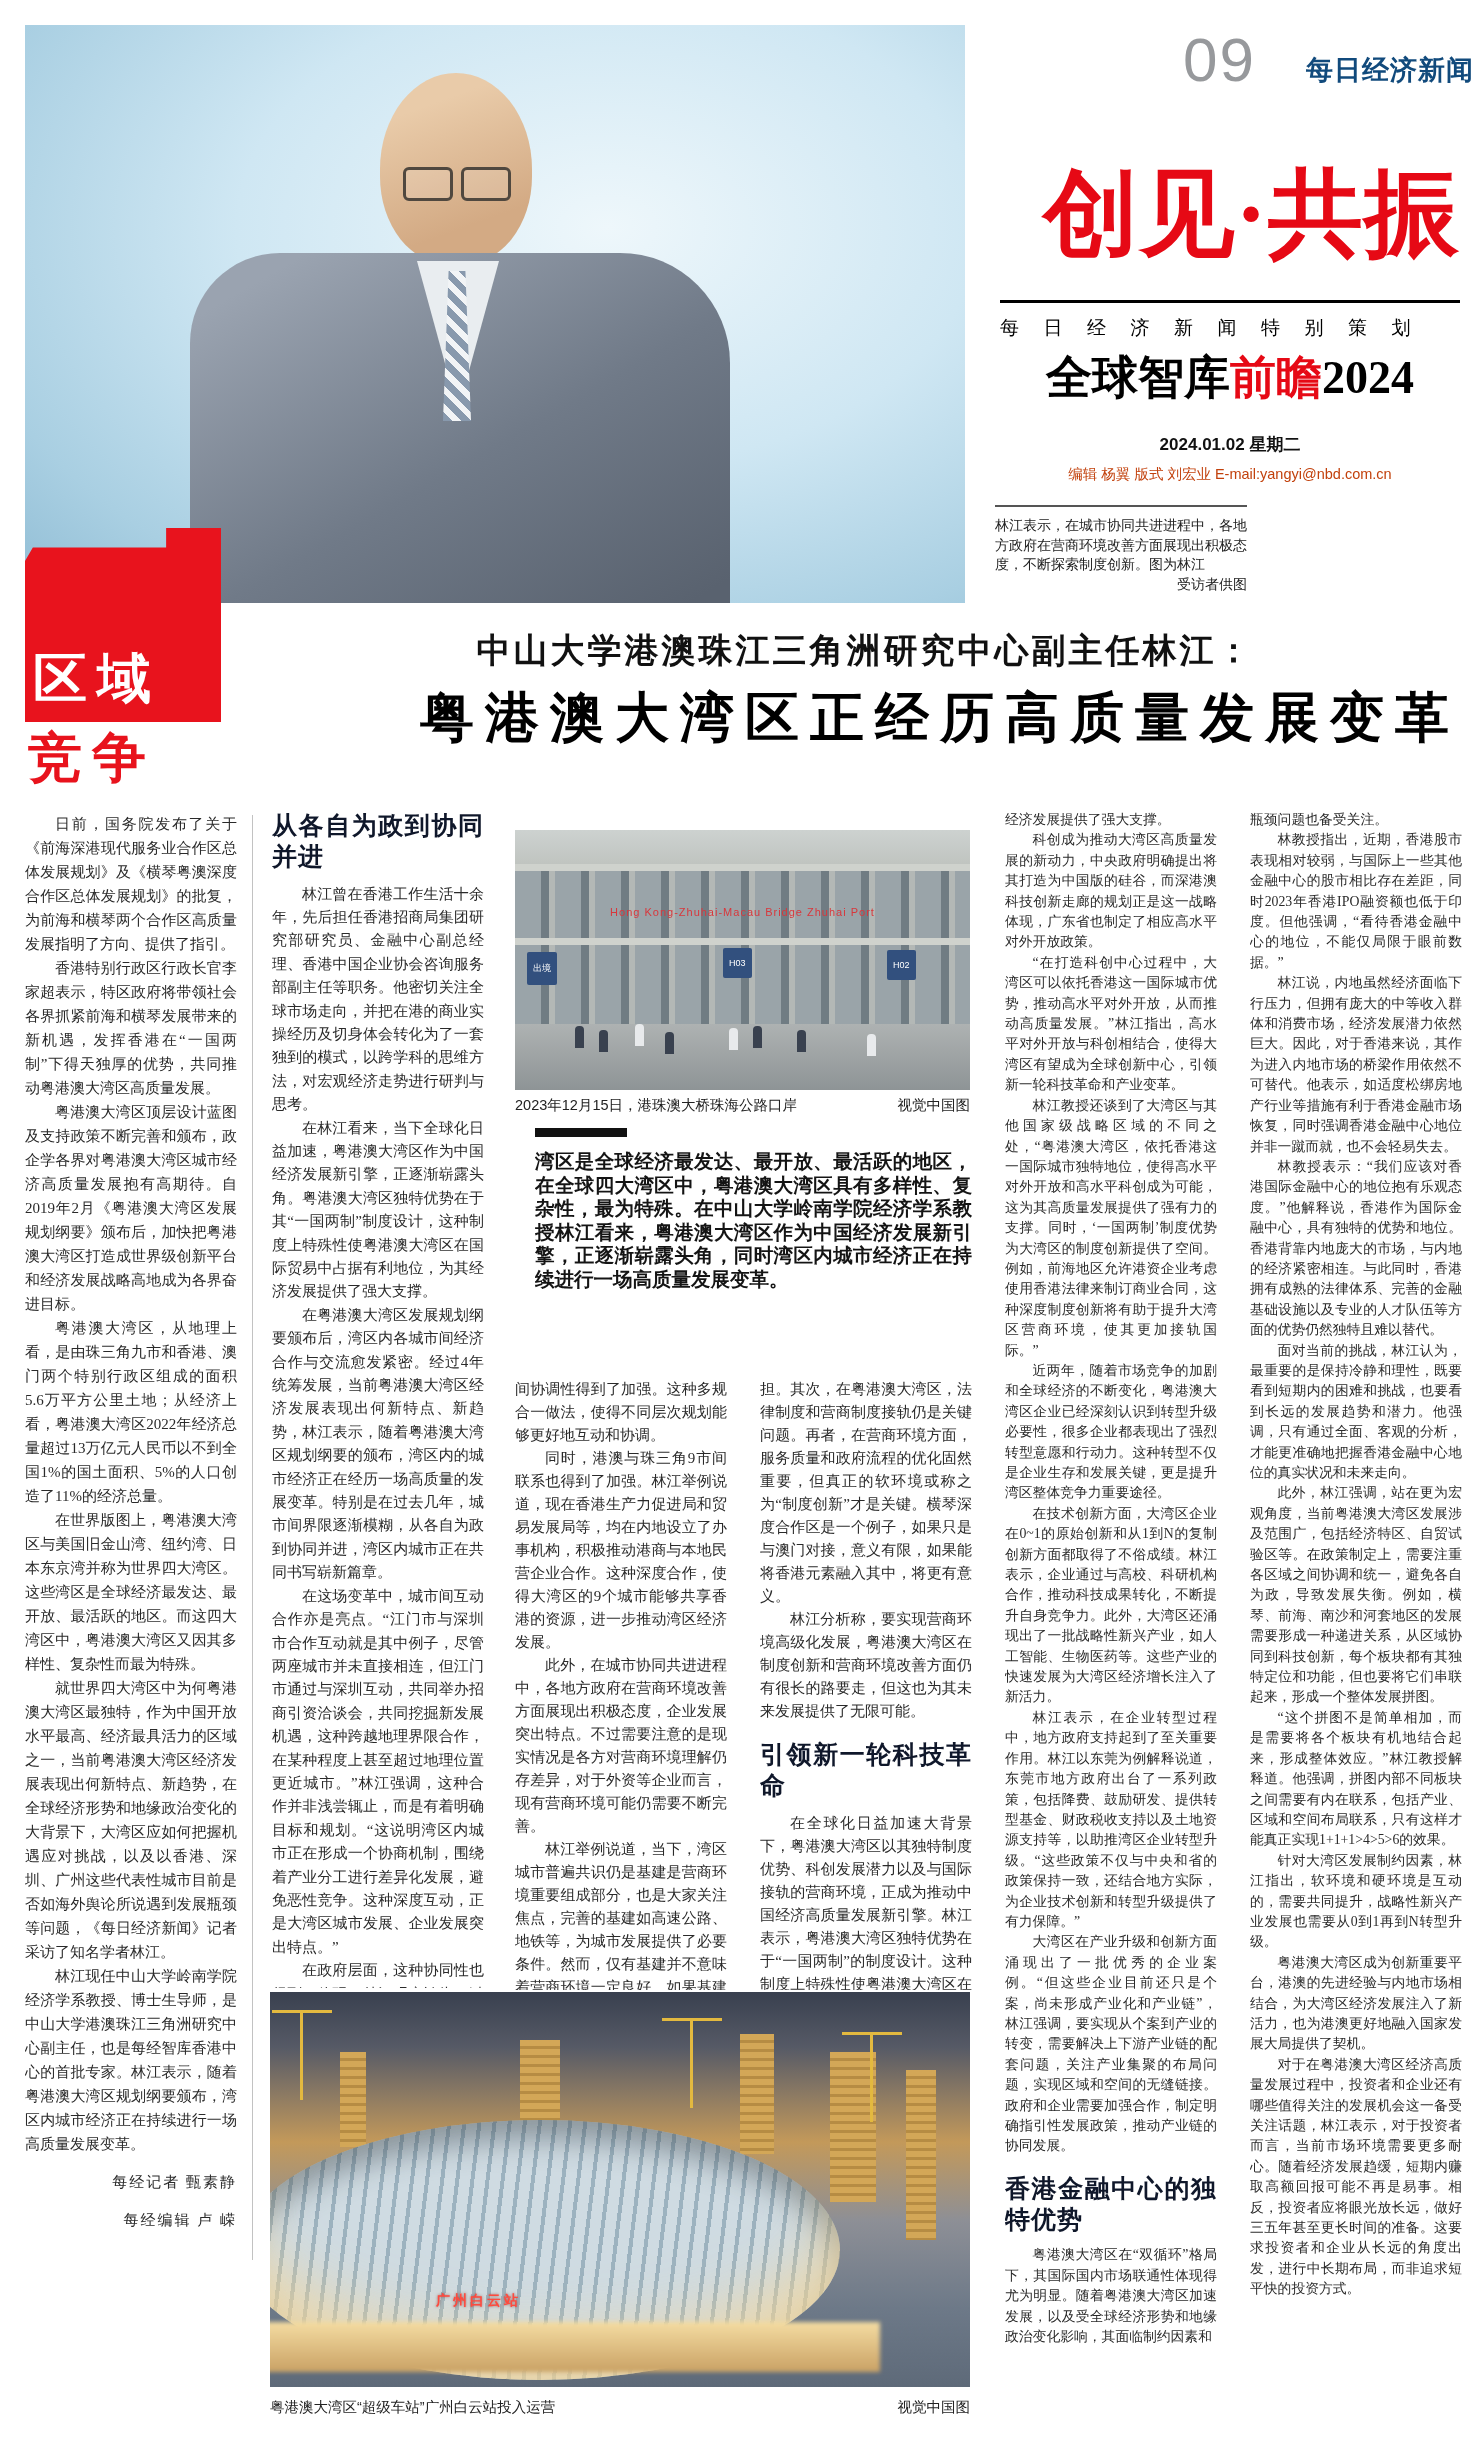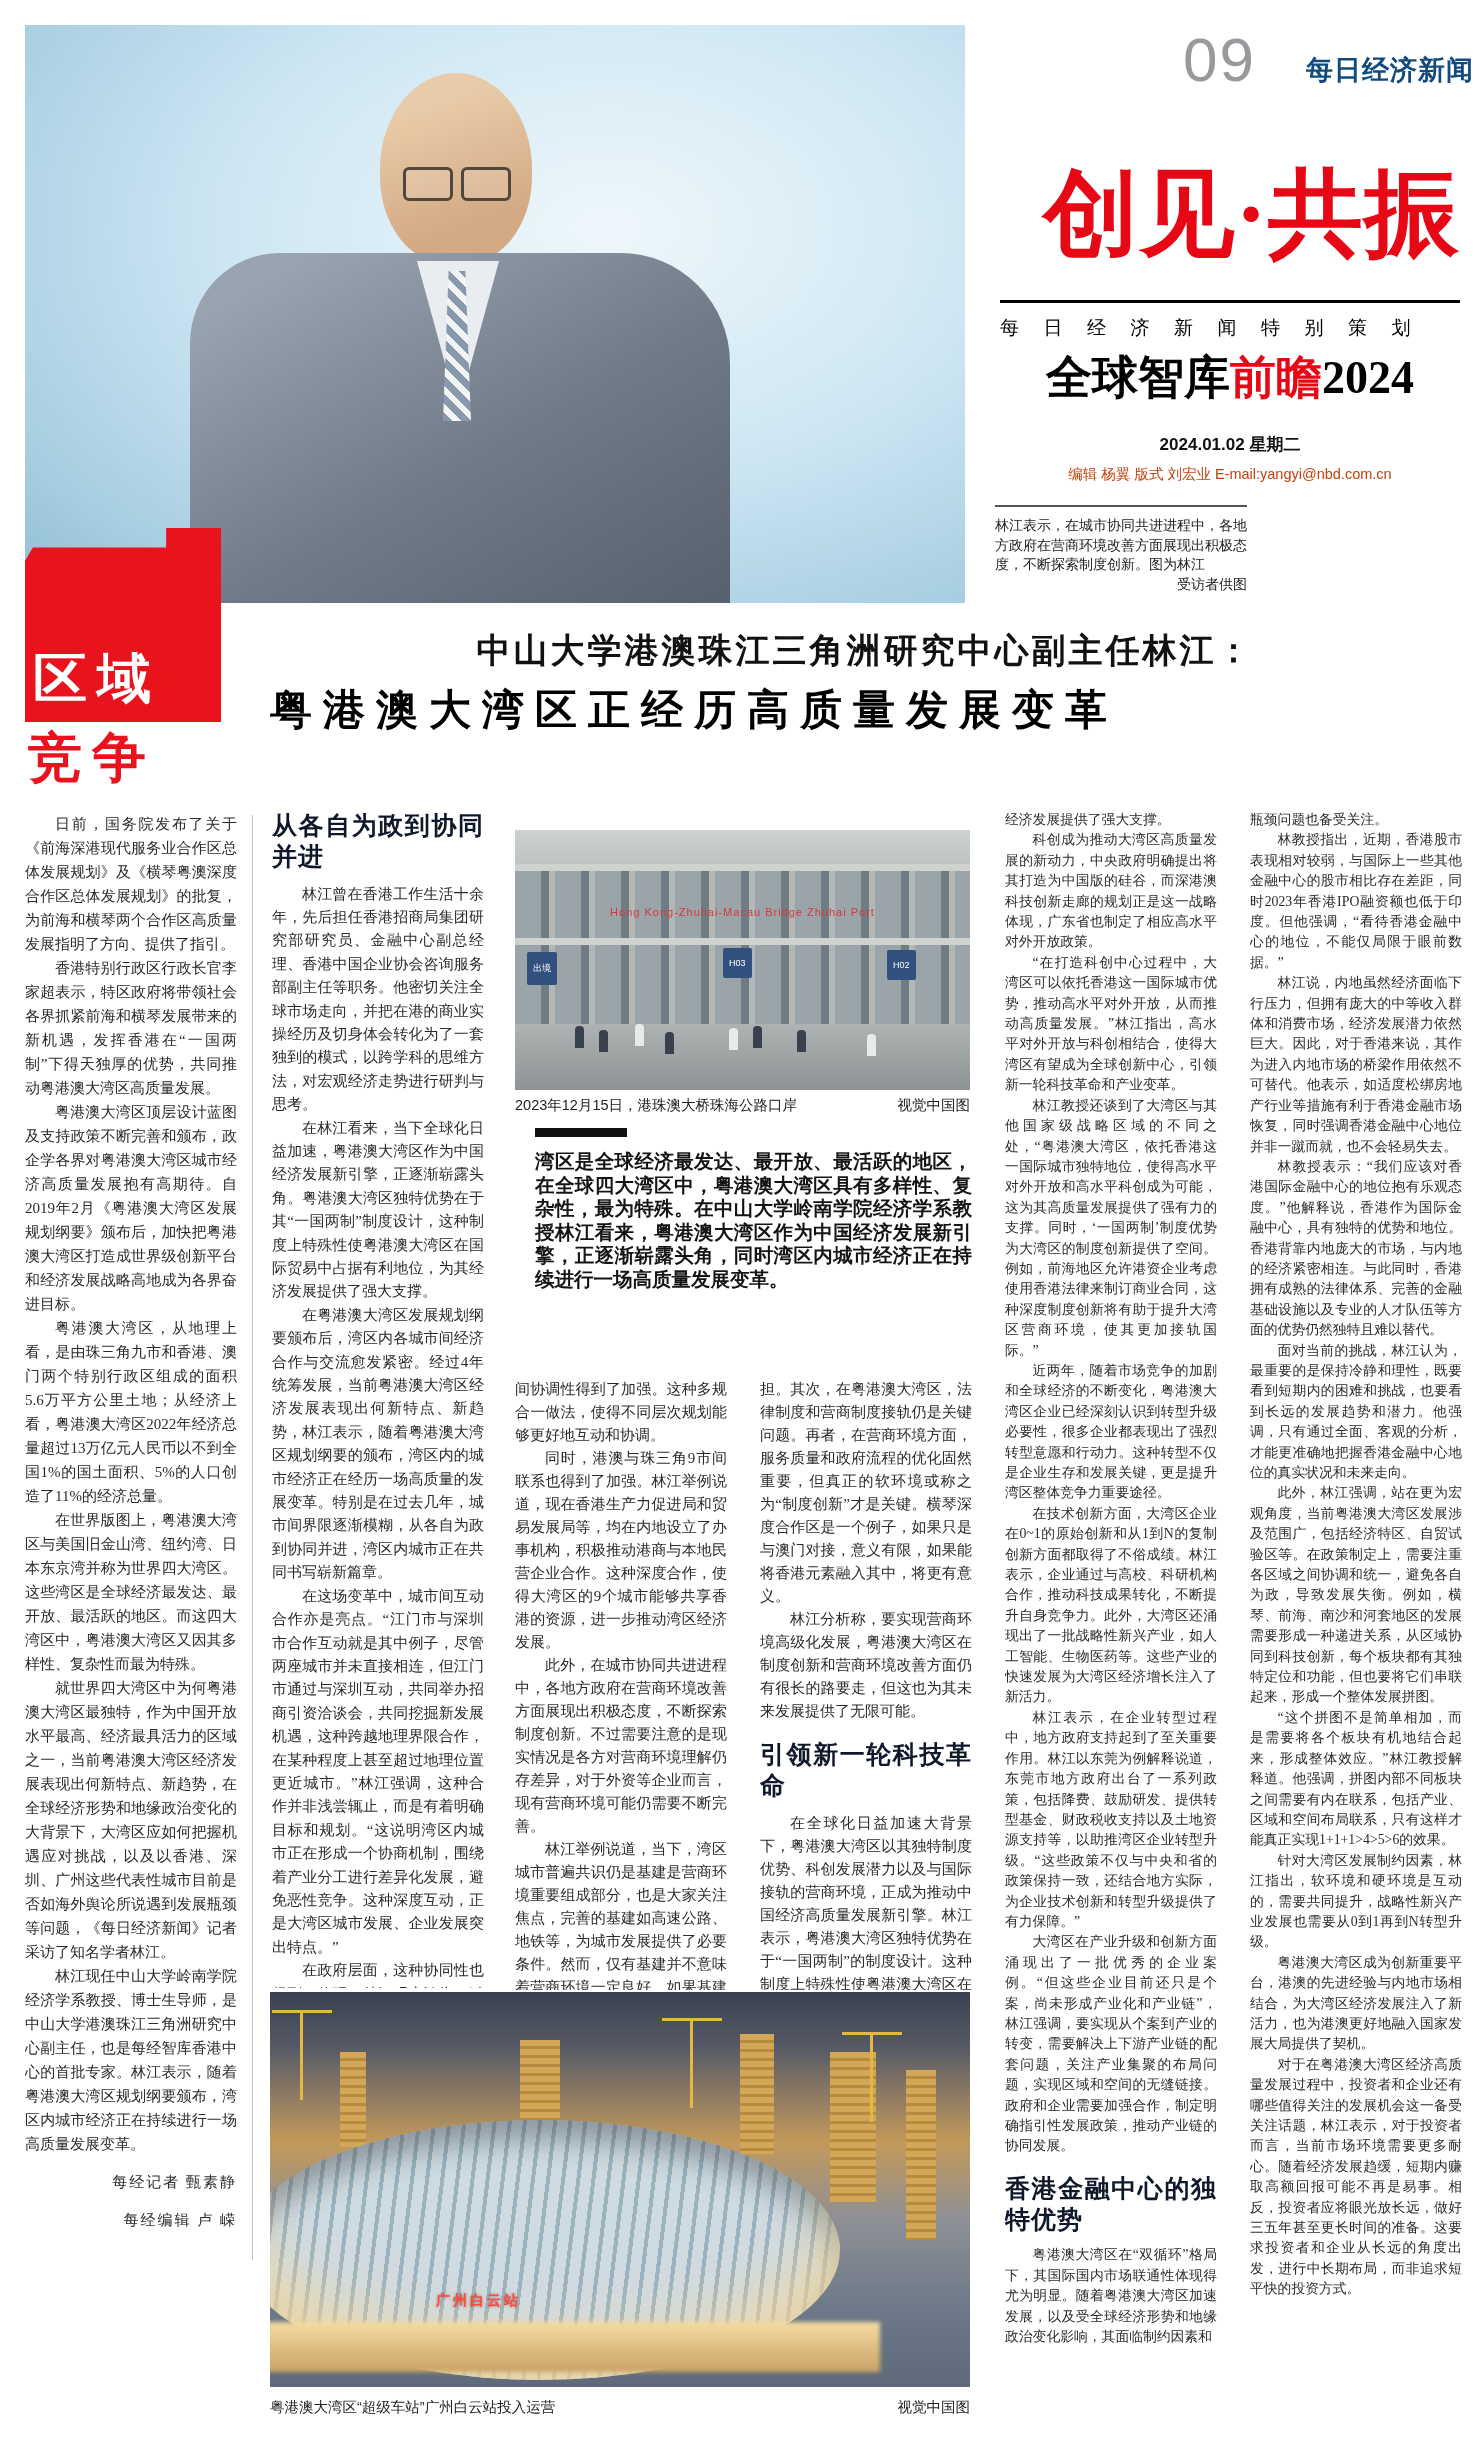--- a/index.html
+++ b/index.html
@@ -43,21 +43,21 @@
   #mh-cap .credit{font-family:"Liberation Sans",sans-serif;font-size:14px;color:#222;text-align:right;margin-top:1px;}
 
   
   #sec-box{left:25px;top:528px;width:196px;height:194px;background:#e8131d;
     clip-path:polygon(4% 10%,72% 10%,72% 0,100% 0,100% 100%,0 100%,0 17%);}
   #sec-line1{position:absolute;left:8px;bottom:6px;color:#fff;font-size:54px;font-weight:700;letter-spacing:10px;}
   #sec-line2{left:28px;top:722px;color:#e8131d;font-size:54px;font-weight:700;letter-spacing:10px;}
 
   
   #kicker{left:270px;top:628px;width:1190px;text-align:center;font-size:34px;font-weight:700;color:#111;letter-spacing:3px;}
-  #headline{left:270px;top:682px;width:1190px;text-align:left;font-size:42px;font-weight:900;color:#000;letter-spacing:11px;}
+  #headline{left:270px;top:682px;width:1190px;text-align:right;font-size:54px;font-weight:900;color:#000;letter-spacing:11px;}
 
   
   .col{position:absolute;width:212px;overflow:hidden;text-align:justify;color:#2a2a2a;}
   .col p{margin:0;padding:0;}
   .b-p{text-indent:2em;}
   .b-pc{text-indent:0;}
   .b-h{text-indent:0;font-weight:700;color:#0f172a;font-size:25px;margin:16px 0 10px !important;line-height:1.25;font-family:Liberation Serif, serif;letter-spacing:1px;}
   .b-h:first-child{margin-top:2px !important;}
   .b-by{text-indent:0;text-align:right;margin-top:14px !important;letter-spacing:2px;}
   #col1{left:25px;top:812px;height:1455px;font-size:15px;line-height:24px;}
@@ -166,21 +166,21 @@
       <p class="b-h">从各自为政到协同并进</p>
       <p class="b-p">林江曾在香港工作生活十余年，先后担任香港招商局集团研究部研究员、金融中心副总经理、香港中国企业协会咨询服务部副主任等职务。他密切关注全球市场走向，并把在港的商业实操经历及切身体会转化为了一套独到的模式，以跨学科的思维方法，对宏观经济走势进行研判与思考。</p>
       <p class="b-p">在林江看来，当下全球化日益加速，粤港澳大湾区作为中国经济发展新引擎，正逐渐崭露头角。粤港澳大湾区独特优势在于其“一国两制”制度设计，这种制度上特殊性使粤港澳大湾区在国际贸易中占据有利地位，为其经济发展提供了强大支撑。</p>
       <p class="b-p">在粤港澳大湾区发展规划纲要颁布后，湾区内各城市间经济合作与交流愈发紧密。经过4年统筹发展，当前粤港澳大湾区经济发展表现出何新特点、新趋势，林江表示，随着粤港澳大湾区规划纲要的颁布，湾区内的城市经济正在经历一场高质量的发展变革。特别是在过去几年，城市间界限逐渐模糊，从各自为政到协同并进，湾区内城市正在共同书写崭新篇章。</p>
       <p class="b-p">在这场变革中，城市间互动合作亦是亮点。“江门市与深圳市合作互动就是其中例子，尽管两座城市并未直接相连，但江门市通过与深圳互动，共同举办招商引资洽谈会，共同挖掘新发展机遇，这种跨越地理界限合作，在某种程度上甚至超过地理位置更近城市。”林江强调，这种合作并非浅尝辄止，而是有着明确目标和规划。“这说明湾区内城市正在形成一个协商机制，围绕着产业分工进行差异化发展，避免恶性竞争。这种深度互动，正是大湾区城市发展、企业发展突出特点。”</p>
       <p class="b-p">在政府层面，这种协同性也得到了体现。林江观察认为，过去各城市各自为政，规划缺乏协同性。但现在城市和产业规划、地理空间规划、土地规划和城市规划</p>
     </div>
   <div class="abs col" id="col3">
       <p class="b-pc">间协调性得到了加强。这种多规合一做法，使得不同层次规划能够更好地互动和协调。</p>
       <p class="b-p">同时，港澳与珠三角9市间联系也得到了加强。林江举例说道，现在香港生产力促进局和贸易发展局等，均在内地设立了办事机构，积极推动港商与本地民营企业合作。这种深度合作，使得大湾区的9个城市能够共享香港的资源，进一步推动湾区经济发展。</p>
-      <p class="b-p">此外，在城市协同共进进程中，各地方政府在营商环境改善方面展现出积极态度，不断探索制度创新。不过需要注意的是现实情况是各方对营商环境理解仍存差异，对于外资等企业而言，现有营商环境可能仍需要不断完善。</p>
+      <p class="b-p">此外，在城市协同共进进程中，各地方政府在营商环境改善方面展现出积极态度，企业发展突出特点。不过需要注意的是现实情况是各方对营商环境理解仍存差异，对于外资等企业而言，现有营商环境可能仍需要不断完善。</p>
       <p class="b-p">林江举例说道，当下，湾区城市普遍共识仍是基建是营商环境重要组成部分，也是大家关注焦点，完善的基建如高速公路、地铁等，为城市发展提供了必要条件。然而，仅有基建并不意味着营商环境一定良好，如果基建使用率不高，反而可能加重地方债务负</p>
     </div>
   <div class="abs col" id="col4">
       <p class="b-pc">担。其次，在粤港澳大湾区，法律制度和营商制度接轨仍是关键问题。再者，在营商环境方面，服务质量和政府流程的优化固然重要，但真正的软环境或称之为“制度创新”才是关键。横琴深度合作区是一个例子，如果只是与澳门对接，意义有限，如果能将香港元素融入其中，将更有意义。</p>
       <p class="b-p">林江分析称，要实现营商环境高级化发展，粤港澳大湾区在制度创新和营商环境改善方面仍有很长的路要走，但这也为其未来发展提供了无限可能。</p>
       <p class="b-h">引领新一轮科技革命</p>
       <p class="b-p">在全球化日益加速大背景下，粤港澳大湾区以其独特制度优势、科创发展潜力以及与国际接轨的营商环境，正成为推动中国经济高质量发展新引擎。林江表示，粤港澳大湾区独特优势在于“一国两制”的制度设计。这种制度上特殊性使粤港澳大湾区在国际贸易中占据有利地位，为其</p>
     </div>
   <div class="abs col" id="col5">
       <p class="b-pc">经济发展提供了强大支撑。</p>

